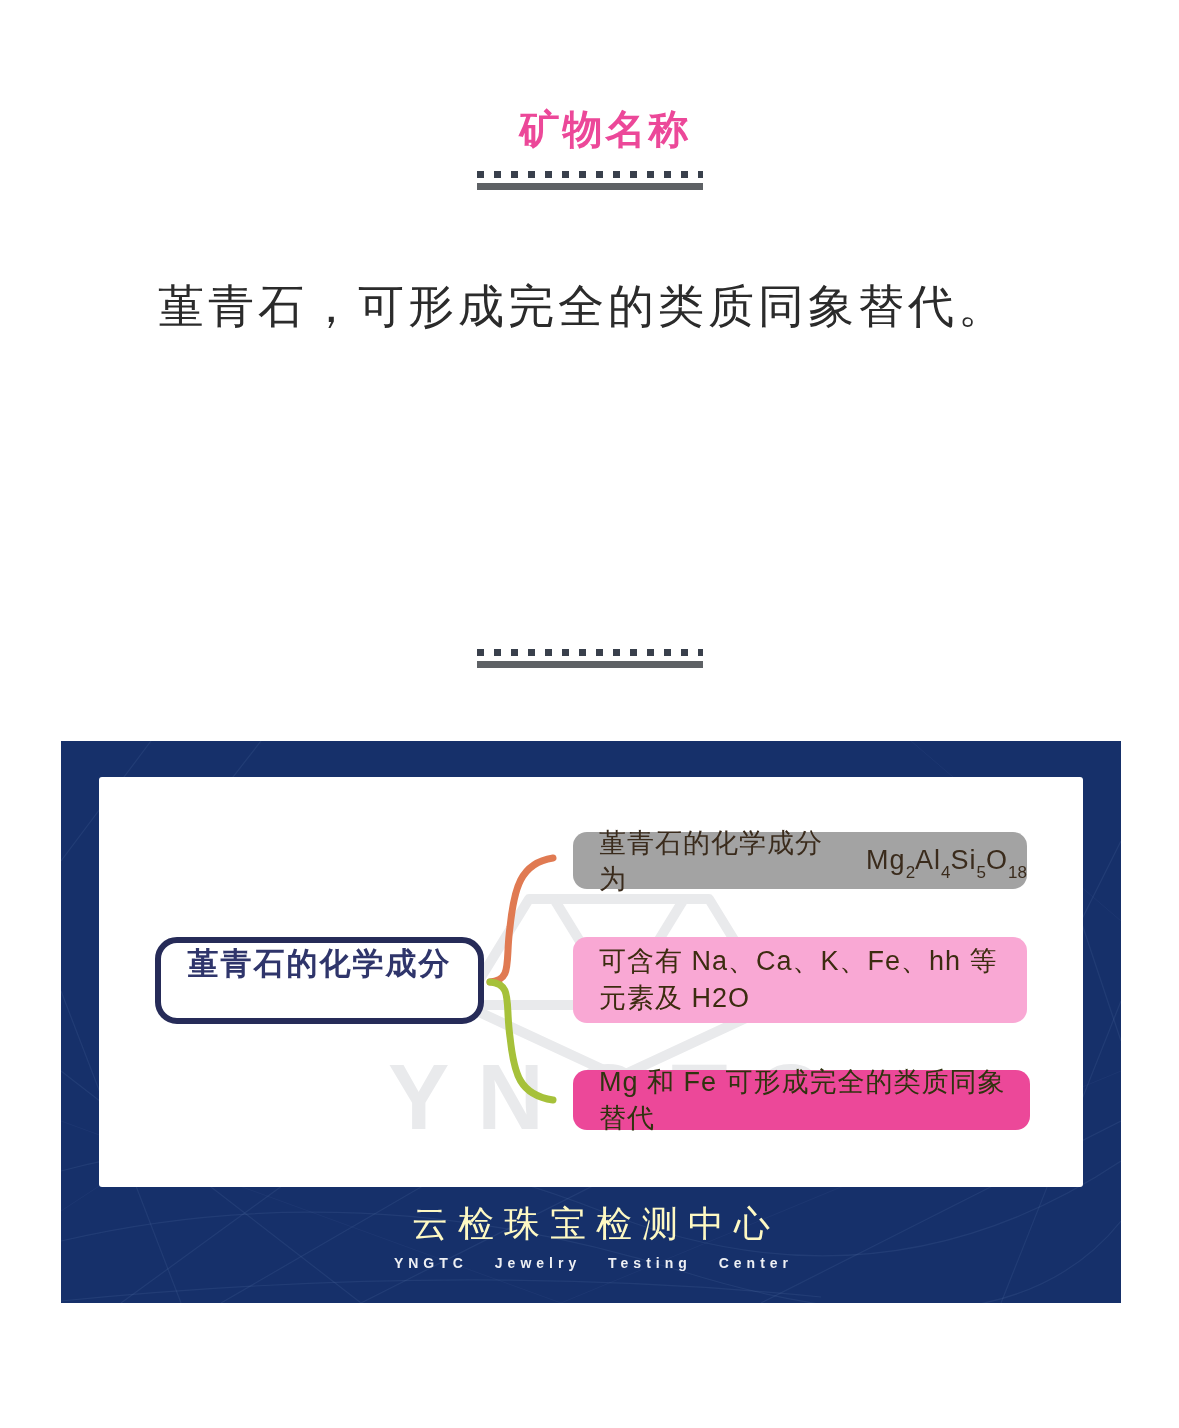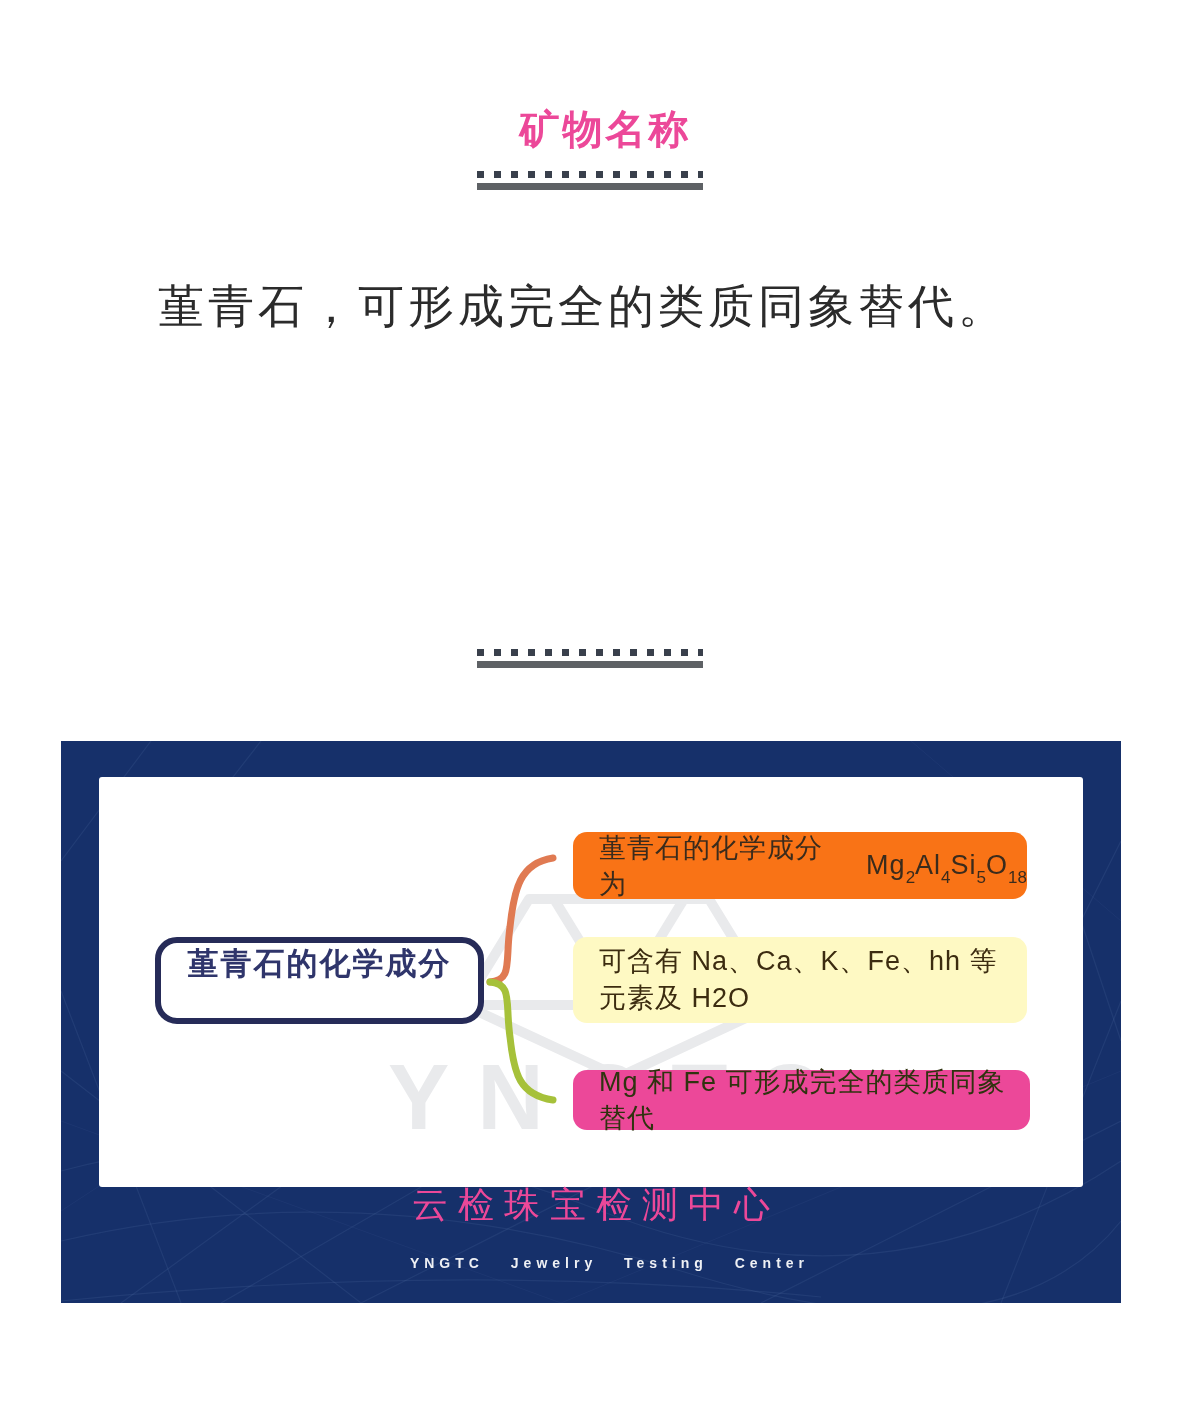--- a/index.html
+++ b/index.html
@@ -44,36 +44,36 @@
     position:absolute;left:56px;top:160px;width:329px;height:87px;box-sizing:border-box;
     border:6px solid #262b58;border-radius:22px;background:#ffffff;z-index:2;
     display:flex;justify-content:center;
     font-size:31px;font-weight:600;color:#2f356b;letter-spacing:2px;
   }
   
   .branch{
     position:absolute;left:474px;box-sizing:border-box;border-radius:14px;z-index:2;
     display:flex;align-items:center;color:#3a2b1c;font-size:27px;letter-spacing:1px;
   }
-  .b1{top:55px;width:454px;height:67px;background:#f97316;padding-left:26px;}
-  .b2{top:160px;width:454px;height:86px;background:#fef9c3;padding:6px 22px 0 26px;
+  .b1{top:55px;width:454px;height:57px;background:#a3a3a3;padding-left:26px;}
+  .b2{top:160px;width:454px;height:86px;background:#f9a8d4;padding:6px 22px 0 26px;
       line-height:37px;color:#3c2c10;align-items:flex-start;}
   .b3{top:293px;width:457px;height:60px;background:#ec4899;padding-left:26px;color:#2f330f;}
   .b1 sub{font-size:17px;line-height:0;vertical-align:-9px;letter-spacing:0;}
   .formula{margin-left:16px;font-weight:500;white-space:nowrap;}
   
   .brand-cn{
-    position:absolute;left:0;top:442px;width:100%;text-align:center;z-index:1;
-    color:#ec4899;font-size:36px;line-height:44px;font-weight:500;
+    position:absolute;left:0;top:461px;width:100%;text-align:center;z-index:1;
+    color:#fef9c3;font-size:36px;line-height:44px;font-weight:500;
     letter-spacing:10px;text-indent:10px;
   }
   .brand-en{
     position:absolute;left:0;top:514px;width:100%;text-align:center;z-index:1;
     color:rgba(255,255,255,0.93);font-size:14px;font-weight:bold;
-    letter-spacing:5px;word-spacing:18px;text-indent:5px;margin-left:16px;
+    letter-spacing:5px;word-spacing:18px;text-indent:5px;
   }
 </style>
 </head>
 <body>
 
 <div class="page">
 
   <div class="sec-title t1">矿物名称</div>
   <div class="underline u1">
     <div class="dashes"></div>

